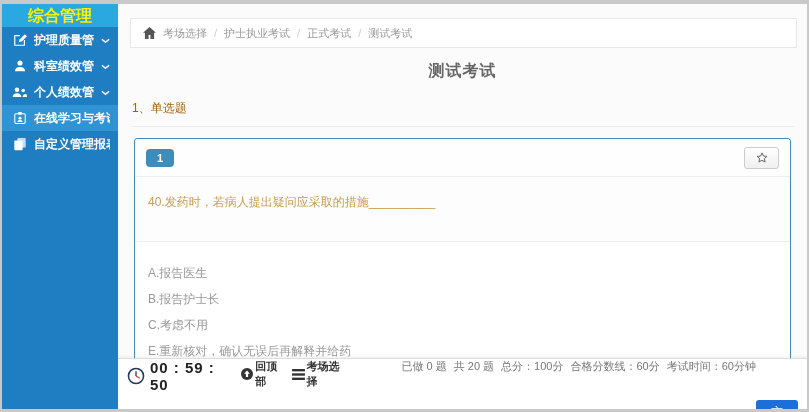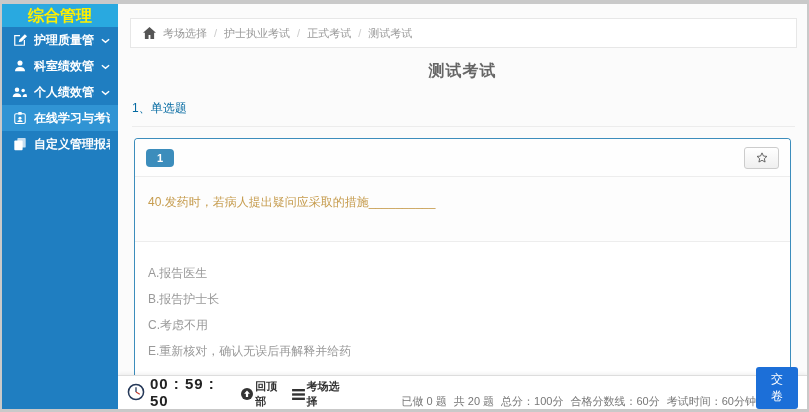--- a/index.html
+++ b/index.html
@@ -15,36 +15,36 @@
   .side-item .lbl { flex:1 1 auto; overflow:hidden; }
   .side-item .chev { flex-shrink:0; margin-left:auto; }
   .sicon { width:15px; height:15px; flex-shrink:0; display:inline-flex; align-items:center; justify-content:center; }
 
   
   .main { flex:1 1 auto; position:relative; height:100%; overflow:hidden; }
   .breadcrumb { margin:14px 10px 0 12px; height:30px; background:#fff; border:1px solid #e7e7e7; display:flex; align-items:center; gap:7px; padding:0 12px; font-size:11px; color:#999; }
   .breadcrumb .sep { color:#ccc; }
   .breadcrumb .bc-link { cursor:pointer; }
   .page-title { margin-top:13px; text-align:center; font-size:16px; font-weight:bold; color:#666; letter-spacing:1px; }
-  .section-label { margin:18px 12px 0 14px; padding-bottom:9px; font-size:12px; color:#0369a1; border-bottom:1px solid #ececec; }
+  .section-label { margin:18px 12px 0 14px; padding-bottom:9px; font-size:12px; color:#a16207; border-bottom:1px solid #ececec; }
 
   
   .qcard { position:absolute; left:16px; right:16px; top:134px; bottom:34px; background:#fff;
            border:1px solid #3c8dbc; border-bottom:none; border-radius:4px 4px 0 0; overflow:hidden; }
   .qcard-header { height:38px; display:flex; align-items:center; justify-content:space-between; padding:0 11px; border-bottom:1px solid #ededed; background:#fefefe; }
   .qnum-badge { background:#3c8dbc; color:#fff; font-size:11px; font-weight:bold; padding:3px 11px; border-radius:4px; }
   .star-btn { width:35px; height:22px; border:1px solid #ccc; border-radius:3px; background:linear-gradient(#ffffff,#efefef); display:flex; align-items:center; justify-content:center; cursor:pointer; }
   .qtext-block { padding:15px 13px 30px 13px; border-bottom:1px solid #ededed; background:#fdfdfd; }
   .qtext { font-size:12px; color:#c69c4e; }
   .options-block { padding:11px 13px; }
   .option { font-size:12px; color:#999; margin:14px 0 13px 0; line-height:12px; cursor:pointer; }
 
   
-  .footer { position:absolute; left:0; right:0; bottom:0; height:34px; background:#fff; border-top:1px solid #ddd;
-            box-shadow:0 -1px 4px rgba(0,0,0,0.07); display:flex; align-items:flex-end; padding:0 9px; font-size:11px; color:#333; }
+  .footer { position:absolute; left:0; right:0; bottom:0; height:51px; background:#fff; border-top:1px solid #ddd;
+            box-shadow:0 -1px 4px rgba(0,0,0,0.07); display:flex; align-items:flex-start; padding:0 9px; font-size:11px; color:#333; }
   .timer-wrap { display:flex; align-items:center; gap:5px; }
   .timer { font-size:15px; font-weight:bold; color:#222; letter-spacing:1px; }
   .foot-link { display:flex; align-items:center; gap:2px; cursor:pointer; color:#333; font-weight:bold; }
   .foot-link.top { margin-left:16px; }
   .foot-link.list { margin-left:9px; }
   .stats { margin-left:58px; color:#777; display:flex; gap:7px; white-space:nowrap; }
   .submit-btn { margin-left:auto; background:#1c6fd8; color:#fff; border:none; font-size:12px; padding:4px 9px; border-radius:3px; cursor:pointer; font-family:inherit;margin-top:41px; }
 </style>
 </head>
 <body>

